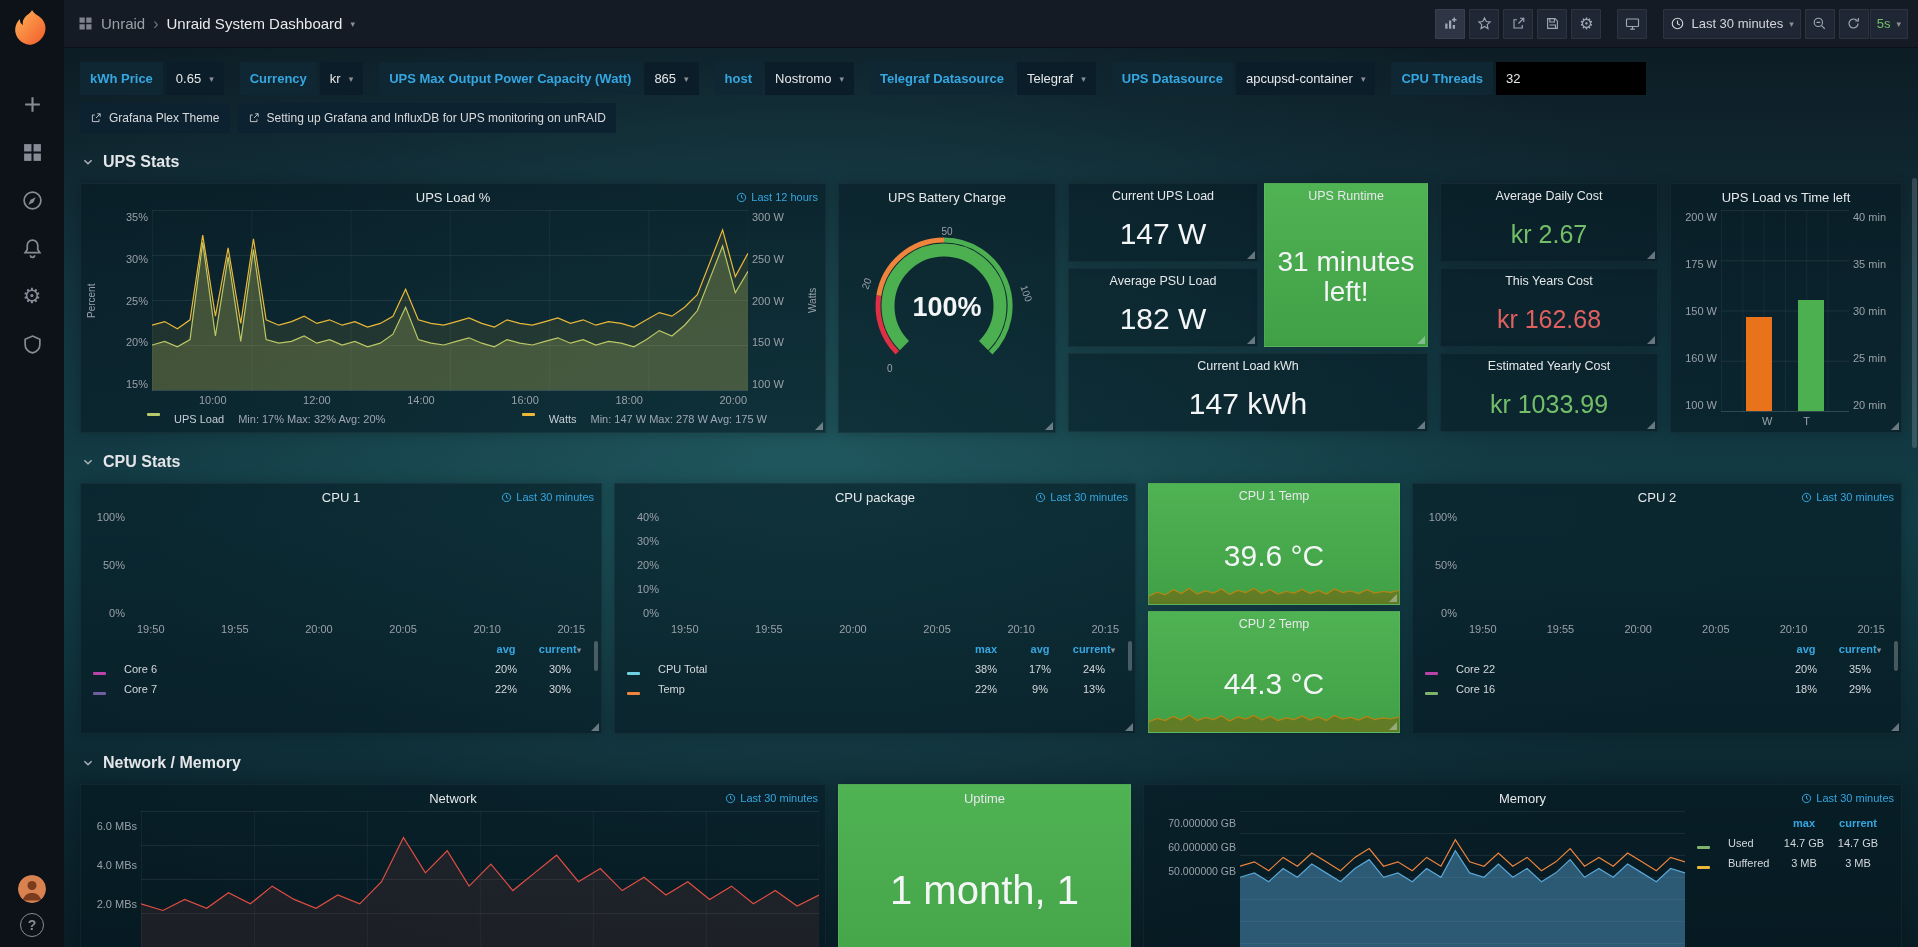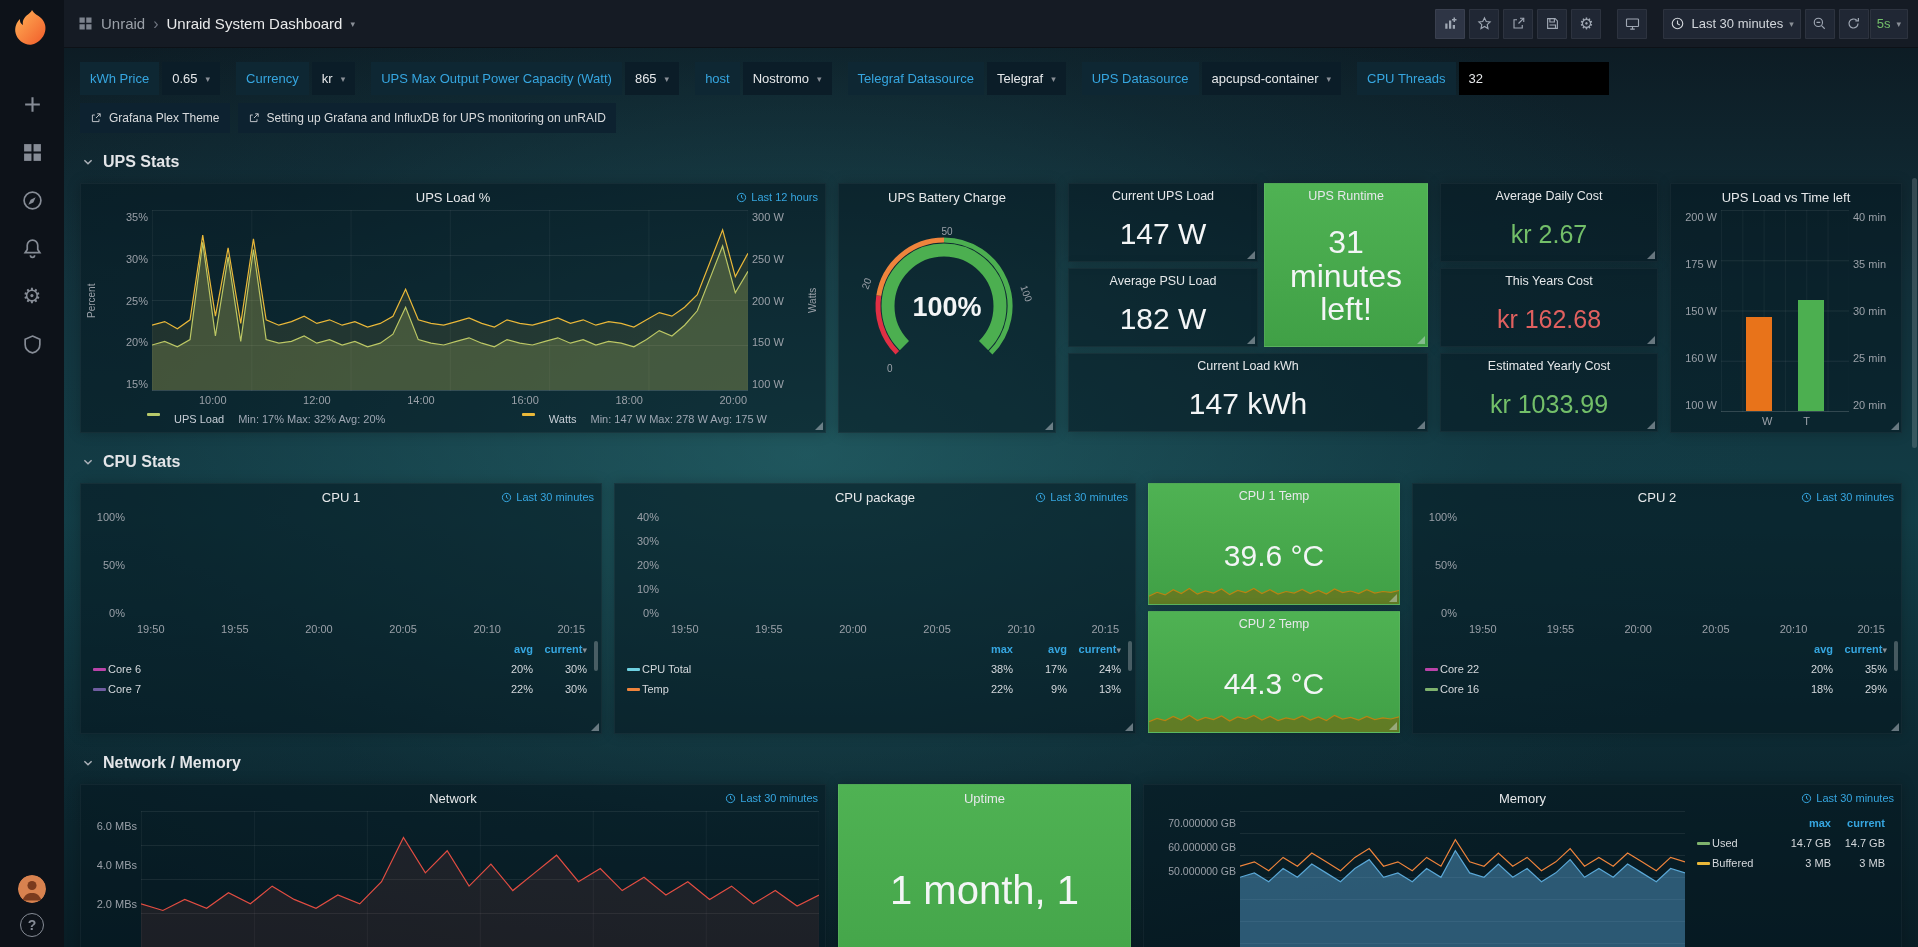--- a/index.html
+++ b/index.html
@@ -30,21 +30,21 @@
 .nv-btn.active{background:#2e3545}
 .nv-btn.txt{font-size:13px;gap:6px;color:#d2d6db}
 .nv-gear{font-family:"DejaVu Sans",sans-serif;font-size:16px;line-height:1}
 .gap-l{margin-left:16px}
 .green{color:#73bf69;font-weight:normal}
 .caret{font-family:"DejaVu Sans",sans-serif;font-size:9px;color:#8a9097}
 
 .dash{flex:1;padding:14px 16px 0;overflow:hidden;position:relative}
 .varrow{display:flex;align-items:center;gap:16px;margin-bottom:8px;flex-wrap:nowrap}
 .chip{display:flex;align-items:stretch;height:33px}
-.chip .lbl{background:#0e2733;color:#36a6e0;font-size:13px;font-weight:400;display:flex;align-items:center;padding:0 10px;white-space:nowrap}
+.chip .lbl{background:#0e2733;color:#36a6e0;font-size:13px;font-weight:700;display:flex;align-items:center;padding:0 10px;white-space:nowrap}
 .chip .val{background:#0b1d28;color:#e6e8ea;font-size:13px;display:flex;align-items:center;gap:8px;padding:0 10px;margin-left:3px;cursor:pointer;white-space:nowrap}
 .chip input{background:#000;border:none;color:#e6e8ea;font-size:13px;width:150px;padding:0 10px;margin-left:3px;font-family:"Liberation Sans",sans-serif}
 .linkrow{display:flex;gap:8px;margin-bottom:14px}
 .linkchip{background:#0d2230;color:#d8dadc;font-size:12px;height:30px;display:flex;align-items:center;gap:7px;padding:0 10px;cursor:pointer}
 .linkchip svg{width:12px;height:12px;color:#c3c7cc}
 .sec-head{display:flex;align-items:center;gap:9px;color:#e3e5e8;font-size:16px;font-weight:bold;margin:20px 0 12px 2px;cursor:pointer}
 .sec-head svg{width:12px;height:12px;color:#aeb3ba}
 .row{display:flex;gap:12px}
 .pcol{display:flex;flex-direction:column;gap:6px}
 
@@ -52,43 +52,43 @@
 .panel.greenbg{background:linear-gradient(180deg,#4fb253,#40a046);border-color:rgba(255,255,255,.08)}
 .ptitle{height:26px;flex:0 0 26px;display:flex;align-items:center;justify-content:center;font-size:13px;font-weight:500;color:#e6e8ea;position:relative;cursor:pointer}
 .ptitle.sm{height:23px;flex-basis:23px;font-size:12.5px}
 .badge{position:absolute;right:7px;top:0;height:100%;display:flex;align-items:center;gap:4px;color:#36a6e0;font-size:11px;font-weight:normal}
 .badge svg{width:11px;height:11px}
 .rsz{position:absolute;right:2px;bottom:2px;width:0;height:0;border-left:8px solid transparent;border-bottom:8px solid rgba(220,225,230,.45);cursor:nwse-resize}
 .statval{flex:1;display:flex;align-items:center;justify-content:center;font-weight:normal;color:#f3f5f6;font-size:27px;line-height:1.05;text-align:center}
 .statval.big{font-size:30px}
 .statval.cost-green{color:#73bf69;font-size:25px}
 .statval.cost-red{color:#e0605f;font-size:25px}
-.statval.runtime{font-size:32px;padding:0 8px}
+.statval.runtime{font-size:28px;padding:0 8px}
 .statval.temp{font-size:30px}
 .statval.uptime{font-size:40px;align-items:flex-start;padding-top:58px}
 
 .chartrow{flex:1;display:flex;padding:0 6px 0 4px;gap:4px;min-height:0}
 .axisname{width:13px;display:flex;align-items:center;justify-content:center;color:#9aa0a8;font-size:10px;writing-mode:vertical-rl;transform:rotate(180deg)}
 .ylab{display:flex;flex-direction:column;justify-content:space-between;font-size:11px;color:#9aa0a8;padding:1px 0}
 .ylab.l{text-align:right;width:46px}
 .ylab.r{text-align:left;width:50px}
 .plot{flex:1;position:relative;border-bottom:1px solid rgba(255,255,255,.10)}
 .grid25{background-image:linear-gradient(rgba(255,255,255,.07) 1px,transparent 1px),linear-gradient(90deg,rgba(255,255,255,.045) 1px,transparent 1px);background-size:100% 25%,16.66% 100%}
 .grid50{background-image:linear-gradient(rgba(255,255,255,.07) 1px,transparent 1px),linear-gradient(90deg,rgba(255,255,255,.045) 1px,transparent 1px);background-size:100% 50%,16.66% 100%}
 .grid33{background-image:linear-gradient(rgba(255,255,255,.07) 1px,transparent 1px),linear-gradient(90deg,rgba(255,255,255,.045) 1px,transparent 1px);background-size:100% 34px,16.66% 100%}
 .xlab{display:flex;justify-content:space-between;font-size:11px;color:#9aa0a8;height:17px;align-items:center}
 .hlegend{height:24px;display:flex;align-items:center;justify-content:space-between;padding:0 58px 2px 66px;font-size:11px;color:#c7ced6}
 .litem{display:flex;gap:14px;cursor:pointer}
 .sw{display:inline-block;width:13px;height:3px;border-radius:1px}
 .lstats{color:#9fa7b3}
 
 .ltable{padding:2px 14px 4px 12px;font-size:11px;color:#d4d8dc;position:relative}
 .lrow{display:flex;align-items:center;height:20px}
-.lrow .name{flex:1;display:flex;align-items:center;gap:2px;cursor:pointer}
-.lcell{width:54px;text-align:right}
+.lrow .name{flex:1;display:flex;align-items:flex-end;gap:18px;cursor:pointer}
+.lcell{width:54px;text-align:center}
 .lhead{color:#36a6e0;font-weight:bold;cursor:pointer}
 .lscroll{position:absolute;right:3px;top:4px;width:4px;height:30px;background:rgba(255,255,255,.25);border-radius:2px}
 
 .gaugewrap{flex:1;display:flex;align-items:flex-start;justify-content:center;padding-top:16px;position:relative}
 .gauge{position:relative;width:176px;height:150px}
 .gtick{position:absolute;font-size:10px;color:#9aa0a8}
 .gval{position:absolute;left:0;right:0;top:66px;text-align:center;font-size:27px;font-weight:bold;color:#f3f5f6}
 
 .barsarea{flex:1;position:relative;display:flex;align-items:flex-end;justify-content:space-evenly;border-bottom:1px solid rgba(255,255,255,.10)}
 .bar{width:26px}

